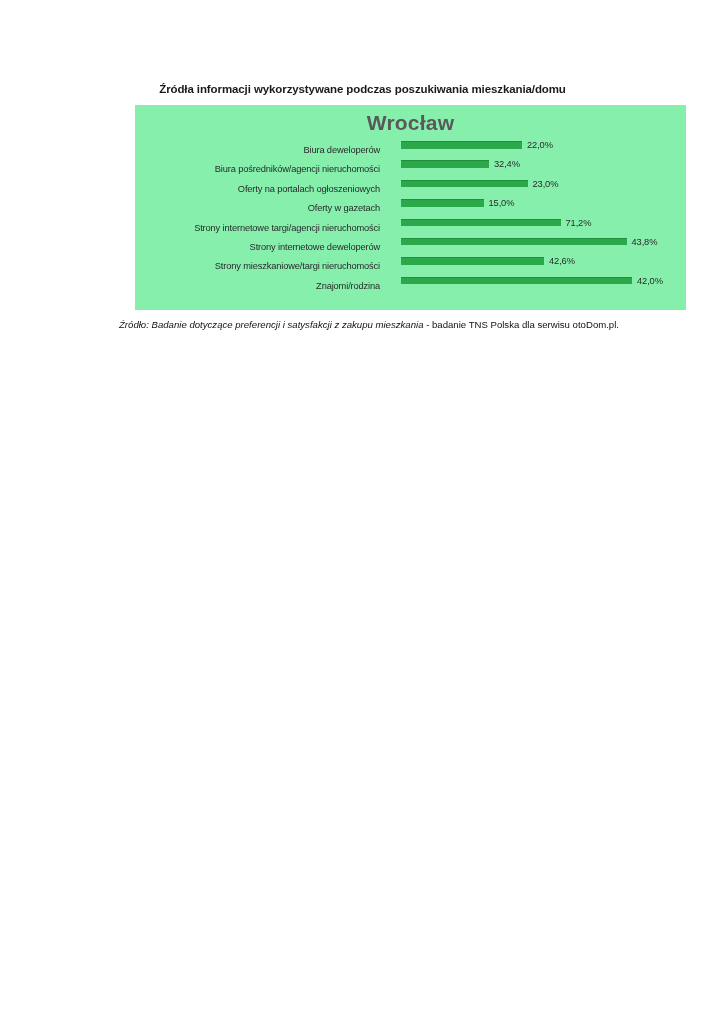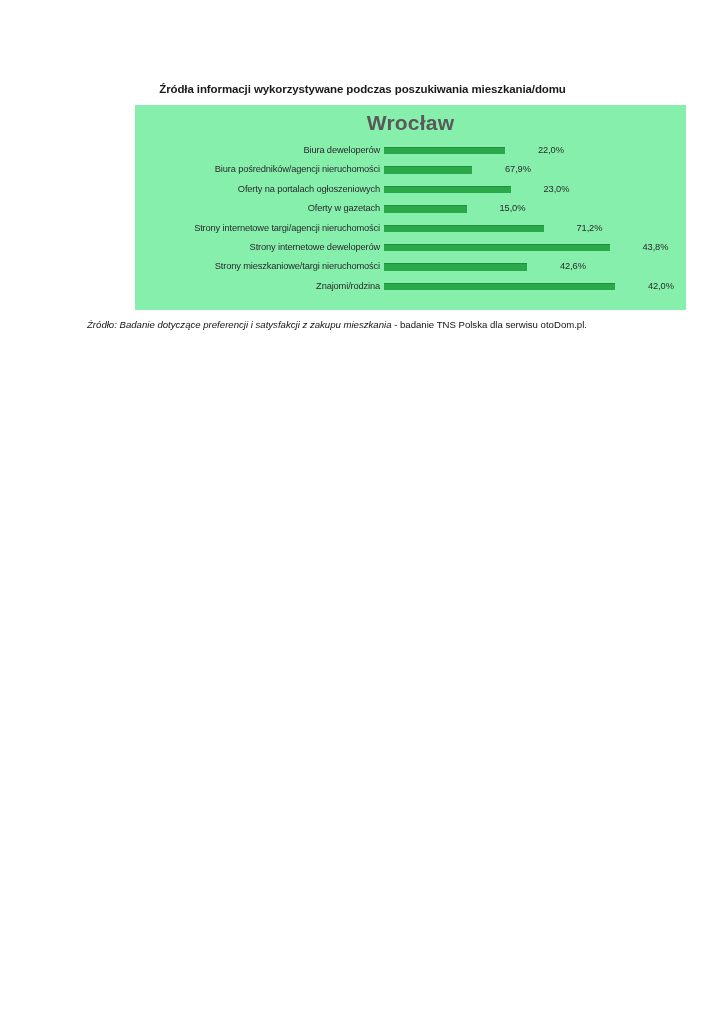--- a/index.html
+++ b/index.html
@@ -69,35 +69,33 @@
   .bar-row {
     position: relative;
     height: 19.4px;
     display: flex;
     align-items: center;
   }
 
   .cat-label {
     width: 245px;
     text-align: right;
-    padding-right: 4px;
+    padding-right: 21px;
     font-size: 9.3px;
     color: #2a2a2a;
     letter-spacing: -0.15px;
     white-space: nowrap;
     line-height: 1;
   }
 
   .bar-wrap {
     position: relative;
     flex: 1;
     height: 19.4px;
     display: flex;
-    align-items: center;
-    gap: 28px;
   }
 
   .bar {
     height: 7.5px;
     background: #2ba84a;
     border-top: 1px solid #1e8f3c;
     box-sizing: border-box;
     flex: 0 0 auto;
   }
 
@@ -116,20 +114,21 @@
     left: 87px;
     top: 319px;
     width: 551px;
     font-size: 9.6px;
     color: #111111;
     line-height: 1.35;
     text-align: justify;
   }
   .footnote .src-italic {
     font-style: italic;
+    margin-left: 32px;
   }
 </style>
 </head>
 <body>
 
 <div id="page">
 
   <div class="doc-heading">Źródła informacji wykorzystywane podczas poszukiwania mieszkania/domu</div>
 
   <div class="chart-panel">
@@ -141,21 +140,21 @@
           <div class="cat-label">Biura deweloperów</div>
           <div class="bar-wrap">
             <div class="bar" style="width: 121px; background: rgb(43, 168, 74); border-top-color: rgb(30, 143, 60);"></div>
             <div class="bar-value">22,0%</div>
           </div>
         </div>
         <div class="bar-row">
           <div class="cat-label">Biura pośredników/agencji nieruchomości</div>
           <div class="bar-wrap">
             <div class="bar" style="width: 88px; background: rgb(43, 168, 74); border-top-color: rgb(30, 143, 60);"></div>
-            <div class="bar-value">67,9%</div>
+            <div class="bar-value">32,4%</div>
           </div>
         </div>
         <div class="bar-row">
           <div class="cat-label">Oferty na portalach ogłoszeniowych</div>
           <div class="bar-wrap">
             <div class="bar" style="width: 126.5px; background: rgb(43, 168, 74); border-top-color: rgb(30, 143, 60);"></div>
             <div class="bar-value">23,0%</div>
           </div>
         </div>
         <div class="bar-row">

